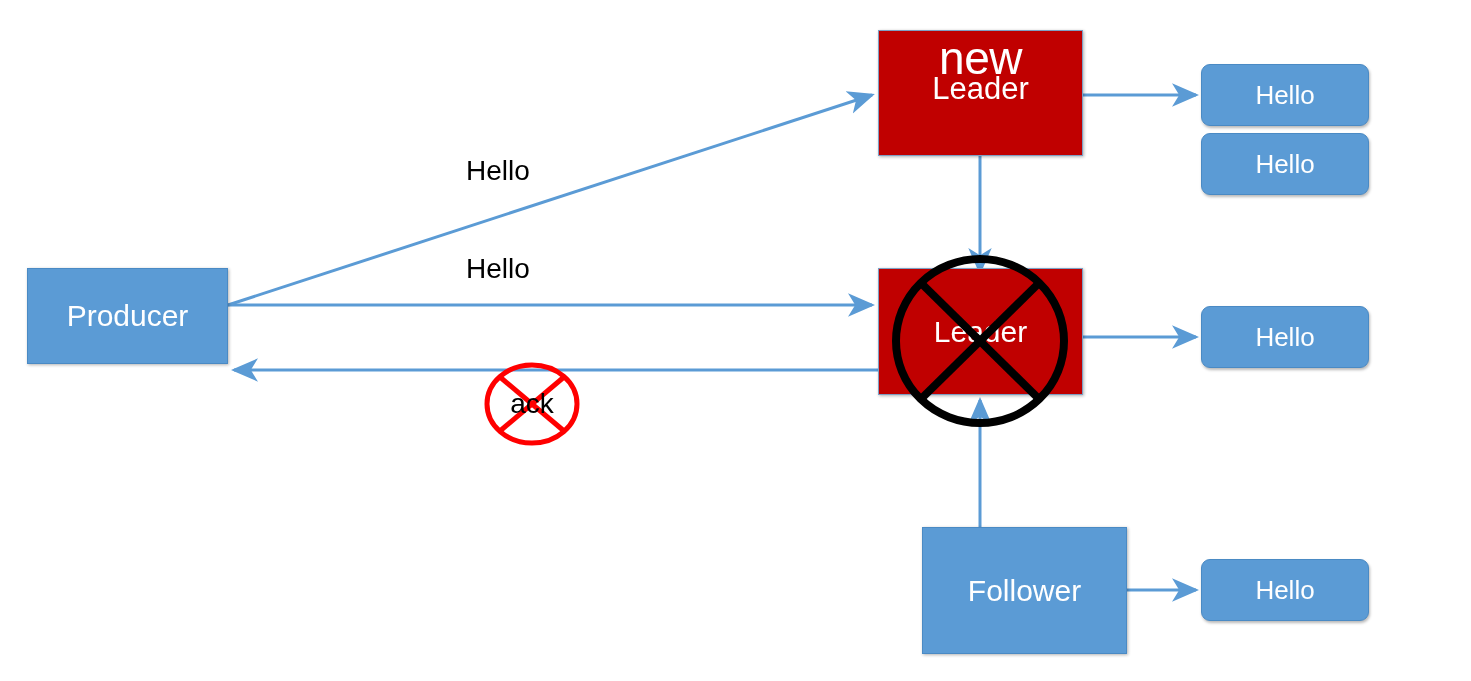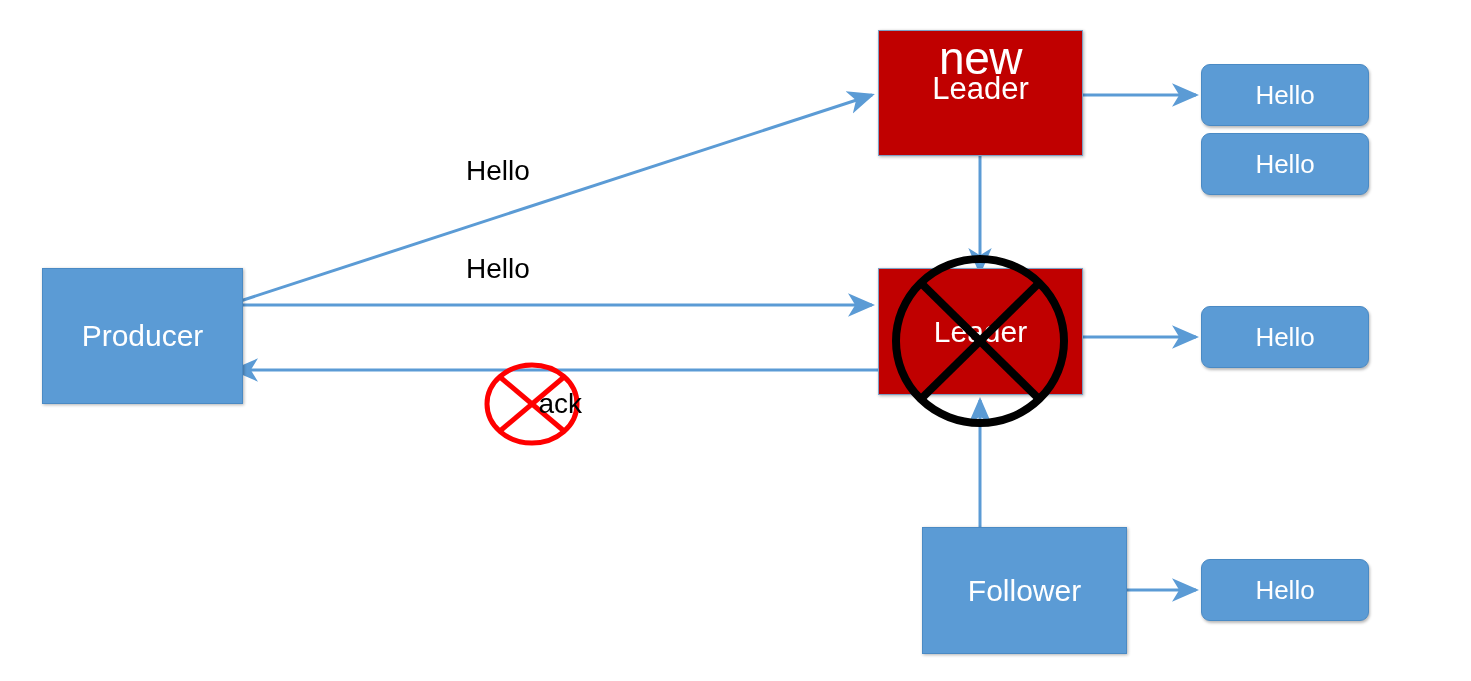--- a/index.html
+++ b/index.html
@@ -102,21 +102,21 @@
   .cancel-badge {
     position: absolute;
     z-index: 6;
   }
   .cancel-badge .badge-text {
     position: absolute;
     left: 0;
     top: 50%;
     width: 100%;
     transform: translateY(-50%);
-    text-align: right;
+    text-align: center;
     font-size: 28px;
     color: #000000;
     white-space: nowrap;
   }
   .cancel-badge svg {
     position: absolute;
     left: 0;
     top: 0;
   }
 
@@ -149,21 +149,21 @@
 
     <line x1="980" y1="527" x2="980" y2="400" stroke="#5b9bd5" stroke-width="3" marker-end="url(#arrow-blue)"></line>
 
     <line x1="1083" y1="95" x2="1196" y2="95" stroke="#5b9bd5" stroke-width="3" marker-end="url(#arrow-blue)"></line>
 
     <line x1="1083" y1="337" x2="1196" y2="337" stroke="#5b9bd5" stroke-width="3" marker-end="url(#arrow-blue)"></line>
 
     <line x1="1083" y1="590" x2="1196" y2="590" stroke="#5b9bd5" stroke-width="3" marker-end="url(#arrow-blue)"></line>
   </svg>
 
-  <div class="node node-blue" style="left:42px; top:268px; width:201px; height:136px;">
+  <div class="node node-blue" style="left:27px; top:268px; width:201px; height:96px;">
     <span>Producer</span>
   </div>
 
   <div class="node node-red" style="left:878px; top:30px; width:205px; height:126px;">
     <div class="newleader-caption">
       <div class="word-new">new</div>
       <div class="word-leader">Leader</div>
     </div>
   </div>
 

